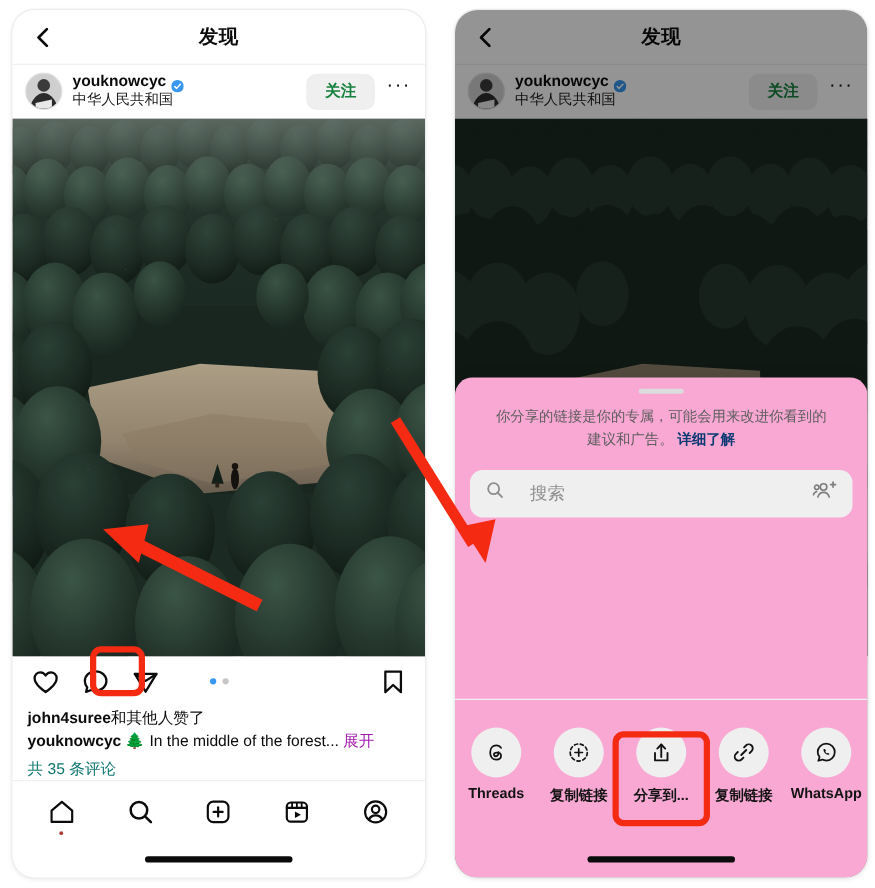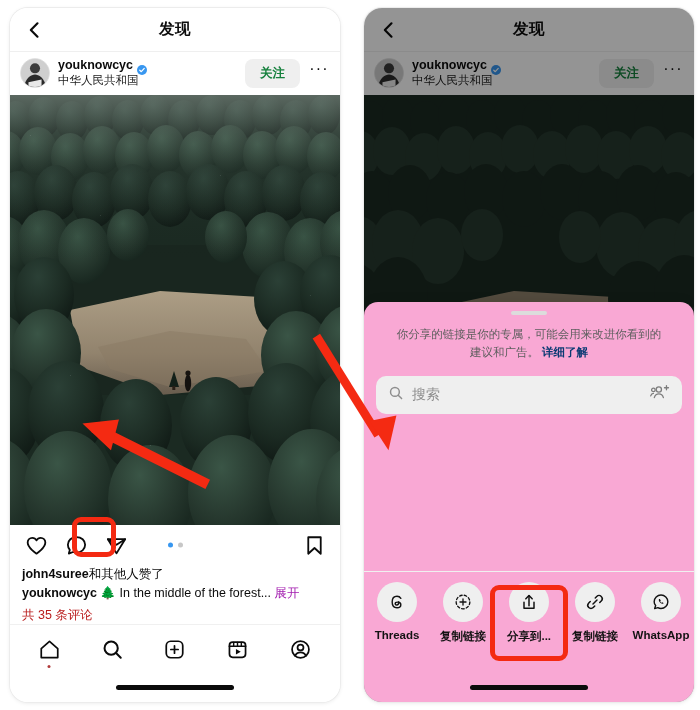--- a/index.html
+++ b/index.html
@@ -97,21 +97,21 @@
   .act-save { position: absolute; right: 12px; top: 50%; transform: translateY(-50%); }
 
   
   .caption { padding: 0 12px; }
   .likes-line { font-size: 12.5px; color: #0b0b0b; line-height: 1.45; }
   .likes-line b { font-weight: bold; }
   .cap-line { font-size: 12.5px; color: #0b0b0b; line-height: 1.5; margin-top: 1px;
               white-space: nowrap; overflow: hidden; }
   .cap-line b { font-weight: bold; }
   .cap-more { color: #a21caf; }
-  .comments-line { font-size: 12.5px; color: #b91c1c; line-height: 1.6; margin-top: 2px; }
+  .comments-line { font-size: 12.5px; color: #0f766e; line-height: 1.6; margin-top: 2px; }
   .meta-line { font-size: 11px; color: #9a9a9a; line-height: 1.7; margin-top: 2px; }
   .meta-line b { color: #4a4a4a; font-weight: bold; }
 
   
   .tabbar {
     position: absolute; left: 0; right: 0; bottom: 0;
     height: 78px; background: #fff;
     border-top: 1px solid #f0f0f0;
   }
   .tabrow { display: flex; align-items: center; justify-content: space-around;
@@ -138,28 +138,28 @@
   .grabber { width: 36px; height: 4px; border-radius: 3px; background: #dcdcdc;
              margin: 9px auto 0 auto; }
   .sheet-note {
     margin: 11px 30px 0 30px;
     font-size: 11.5px; color: #5e5e5e; line-height: 1.55; text-align: center;
   }
   .sheet-note b { color: #0b3a73; font-weight: bold; }
   .search-wrap {
     margin: 14px 12px 0 12px; height: 38px;
     background: #efefef; border-radius: 10px;
-    display: flex; align-items: center; padding: 0 12px; gap: 8px;
+    display: flex; align-items: center; padding: 0 12px; gap: 20px;
   }
   .search-ph { flex: 1 1 auto; font-size: 14px; color: #8e8e8e; }
 
   .share-strip {
     position: absolute; left: 0; right: 0; bottom: 58px;
     border-top: 1px solid #f0f0f0;
-    padding-top: 10px;
+    padding-top: 22px;
   }
   .share-row { display: flex; align-items: flex-start; }
   .share-item {
     flex: 1 1 0; min-width: 0;
     display: flex; flex-direction: column; align-items: center; gap: 7px;
   }
   .share-circle {
     width: 40px; height: 40px; border-radius: 50%;
     background: #efefef;
     display: flex; align-items: center; justify-content: center;

